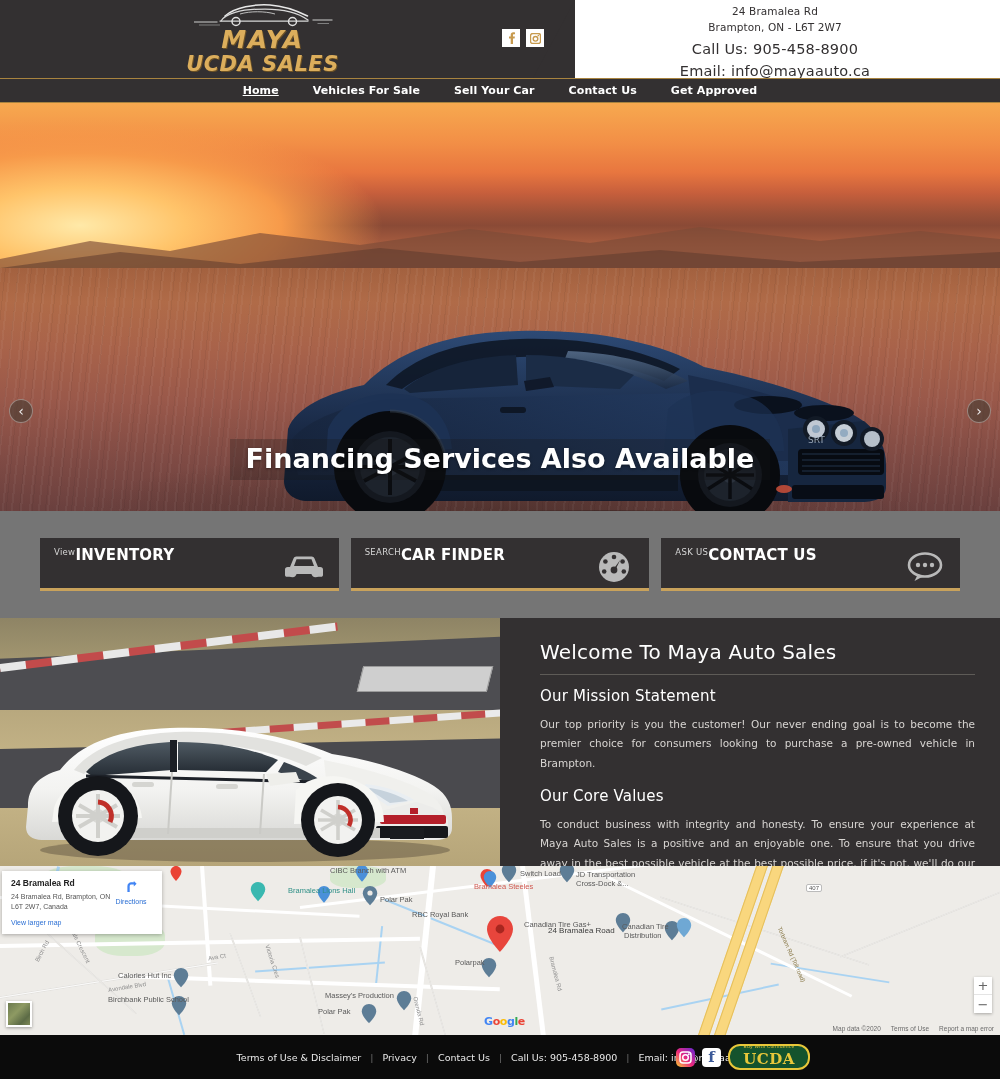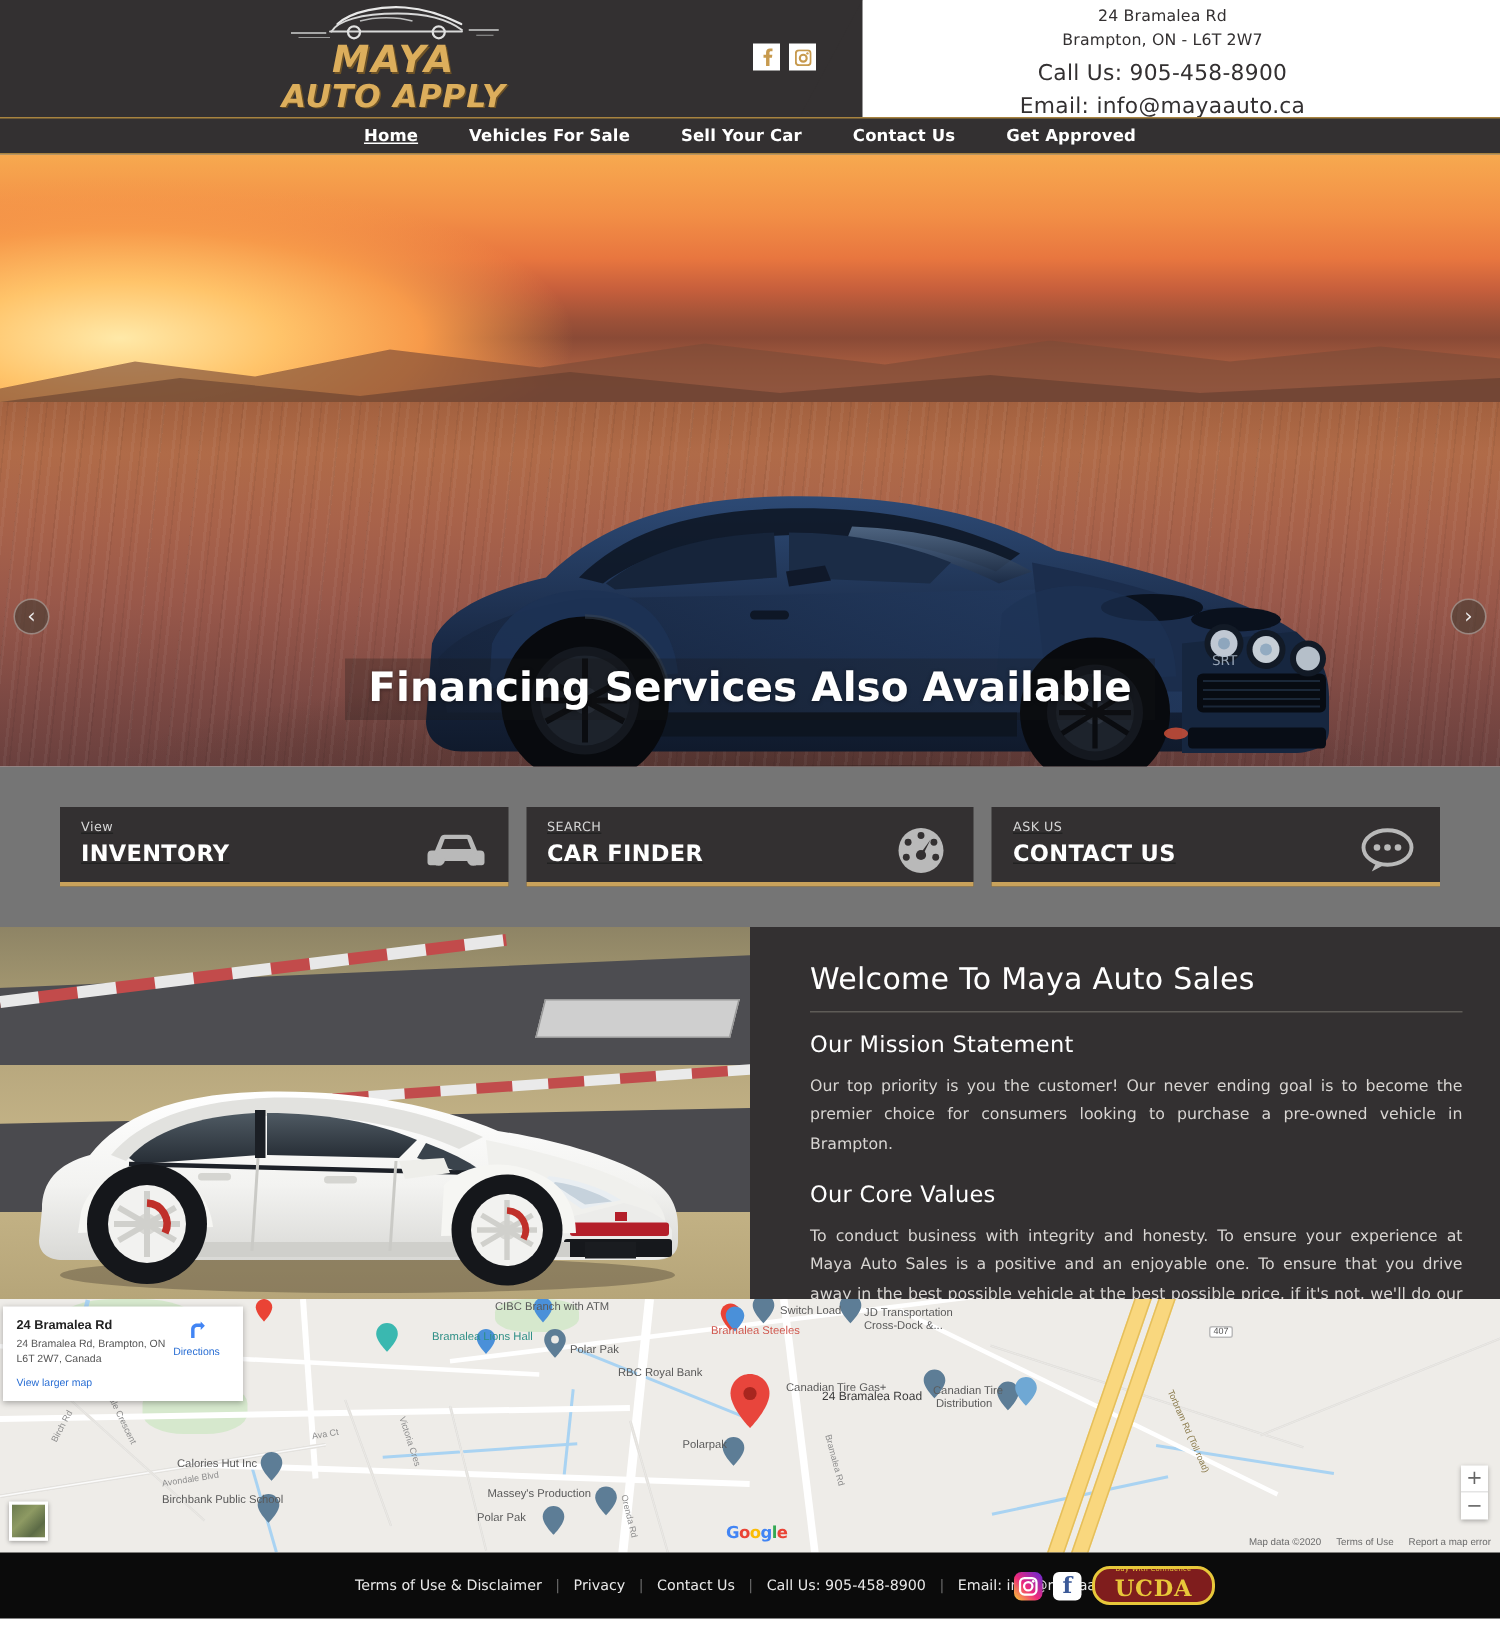--- a/index.html
+++ b/index.html
@@ -139,21 +139,21 @@
   .hero-arrow.right { right:9px; }
 
   
   .quick { background:#757575; padding:27px 40px 27px; height:107px; }
   .quick-row { display:flex; gap:12px; }
   .qcard {
     flex:1; background:#333031; border-bottom:3px solid #c9a25b;
     height:53px; position:relative; padding:9px 14px 0;
     display:flex; align-items:flex-start; justify-content:space-between;
   }
-  .qcard .labels { display:flex; flex-direction:column;text-decoration:underline; }
+  .qcard .labels { display:flex; flex-direction:row; }
   .qcard .small {
     color:#d6d6d6; font-size:8.5px; letter-spacing:.3px; line-height:1.2;
     font-family:"DejaVu Sans", sans-serif; margin-bottom:4px;
   }
   .qcard .big {
     color:#ffffff; font-size:15px; font-weight:bold; line-height:1.1;
     font-family:"DejaVu Sans", sans-serif; letter-spacing:.2px;
   }
   .qcard .qicon {
     width:42px; height:36px; display:flex; align-items:center; justify-content:center;
@@ -290,21 +290,21 @@
     width:19px; height:19px; border-radius:5px;
     background:linear-gradient(45deg,#f9ce34,#ee2a7b 45%,#6228d7);
     display:flex; align-items:center; justify-content:center;
   }
   .fb-icon {
     width:19px; height:19px; border-radius:4px; background:#ffffff;
     color:#3b5998; font-size:15px; font-weight:bold; line-height:19px;
     text-align:center; font-family:"DejaVu Serif", serif;
   }
   .ucda {
-    width:82px; height:26px; background:#7f1d1d; border:2px solid #e8c73a;
+    width:82px; height:26px; background:#14532d; border:2px solid #e8c73a;
     border-radius:12px; position:relative; display:flex; align-items:center; justify-content:center;
   }
   .ucda .bwc {
     position:absolute; top:-2px; left:0; width:100%; text-align:center;
     font-size:4.5px; color:#e8c73a; font-family:"DejaVu Sans",sans-serif; letter-spacing:.2px;
   }
   .ucda .txt {
     color:#e8c73a; font-size:15px; font-weight:bold; letter-spacing:.5px;
     font-family:"DejaVu Serif", serif; margin-top:3px;
   }
@@ -325,21 +325,21 @@
         <path d="M62 38 C 70 24, 100 14, 150 14 C 195 14, 220 24, 236 36" stroke="#d8d8d8" stroke-width="2.5" fill="none" stroke-linecap="round"></path>
         <path d="M60 38 L236 38" stroke="#d8d8d8" stroke-width="2.5" fill="none" stroke-linecap="round"></path>
         <path d="M100 24 C 120 18, 150 18, 170 24" stroke="#bdbdbd" stroke-width="2" fill="none"></path>
         <circle cx="92" cy="39" r="8" fill="none" stroke="#e0e0e0" stroke-width="3"></circle>
         <circle cx="205" cy="39" r="8" fill="none" stroke="#e0e0e0" stroke-width="3"></circle>
         <path d="M245 36 L285 36" stroke="#cfcfcf" stroke-width="2" fill="none"></path>
         <path d="M255 43 L278 43" stroke="#9a9a9a" stroke-width="1.5" fill="none"></path>
         <path d="M18 46 L60 46" stroke="#9a9a9a" stroke-width="1.5" fill="none"></path>
       </svg>
       <div class="logo-maya">MAYA</div>
-      <div class="logo-auto">AUTO APPLY</div>
+      <div class="logo-auto">UCDA SALES</div>
     </div>
 
     <div class="social-hdr">
       <div class="sq">
         <svg width="9" height="12" viewBox="0 0 9 12">
             <path d="M6 12V6.5h1.6l.3-2H6V3.2c0-.6.2-1 1-1h1V.4C7.7.3 7 .3 6.3.3 4.7.3 3.7 1.2 3.7 3v1.5H2v2h1.7V12H6z" fill="#c79a4e"></path>
           </svg>
       </div>
       <div class="sq">
         <svg width="11" height="11" viewBox="0 0 11 11">

